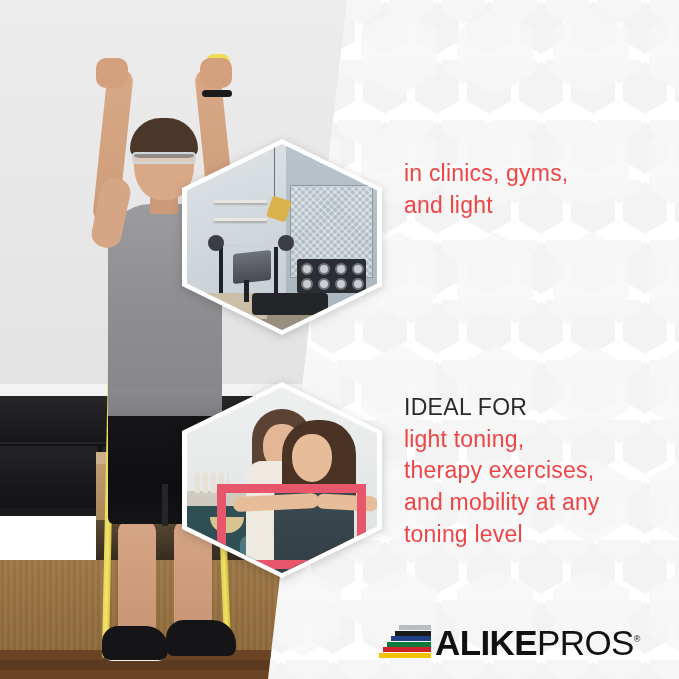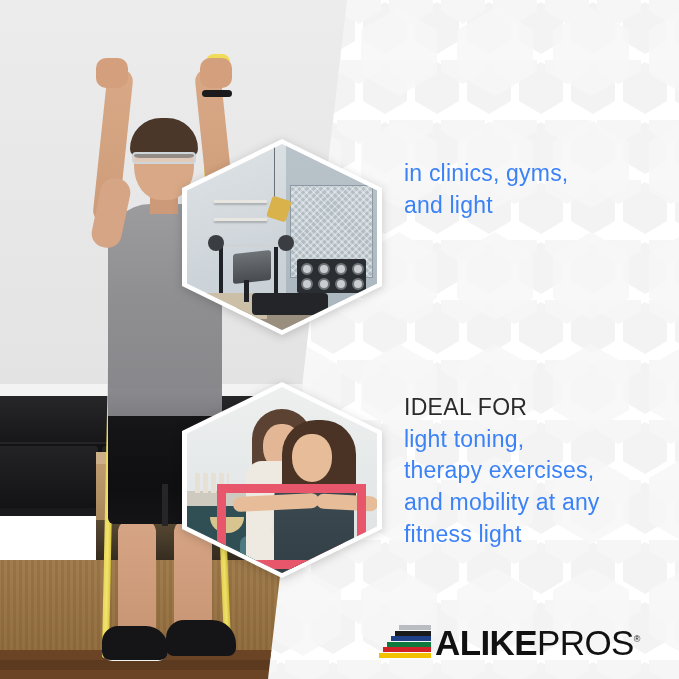--- a/index.html
+++ b/index.html
@@ -189,21 +189,21 @@
     font-size:30px; font-weight:700; letter-spacing:.4px; line-height:1.28;
     color:#141414; text-transform:uppercase;
   }
   .blurb { position:absolute; color:#2f2f2f; }
   .blurb .lead {
     font-size:23px; font-weight:300; letter-spacing:.3px; line-height:1.38;
     color:#2b2b2b; text-transform:uppercase; display:block;
   }
   .blurb .body {
     font-size:23px; font-weight:300; letter-spacing:.2px; line-height:1.38;
-    color:#3b82f6; display:block;
+    color:#ef4444; display:block;
   }
   #blurb-1 { left:404px; top:158px; width:275px; }
   #blurb-2 { left:404px; top:392px; width:275px; }
 
   
   .logo { position:absolute; left:379px; top:622px; width:262px; height:40px; display:flex; align-items:center; }
   .logo-mark { position:relative; width:52px; height:34px; margin-right:4px; flex:0 0 auto; }
   .logo-mark .bar {
     position:absolute; left:0; height:5px; width:52px;
   }
@@ -341,21 +341,21 @@
   <div class="blurb" id="blurb-1">
     <span class="body">in clinics, gyms,</span>
     <span class="body">and light</span>
   </div>
 
   <div class="blurb" id="blurb-2">
     <span class="lead">IDEAL FOR</span>
     <span class="body">light toning,</span>
     <span class="body">therapy exercises,</span>
     <span class="body">and mobility at any</span>
-    <span class="body">fitness light</span>
+    <span class="body">toning level</span>
   </div>
 
   <div class="logo">
     <div class="logo-mark" id="logo-mark">
         <div class="bar" style="background: rgb(185, 188, 192); top: 0px; left: 20px; width: 32px; height: 5px;"></div>
         <div class="bar" style="background: rgb(26, 26, 26); top: 5.6px; left: 16px; width: 36px; height: 5px;"></div>
         <div class="bar" style="background: rgb(31, 63, 134); top: 11.2px; left: 12px; width: 40px; height: 5px;"></div>
         <div class="bar" style="background: rgb(15, 122, 61); top: 16.8px; left: 8px; width: 44px; height: 5px;"></div>
         <div class="bar" style="background: rgb(207, 35, 39); top: 22.4px; left: 4px; width: 48px; height: 5px;"></div>
         <div class="bar" style="background: rgb(242, 194, 0); top: 28px; left: 0px; width: 52px; height: 5px;"></div>

